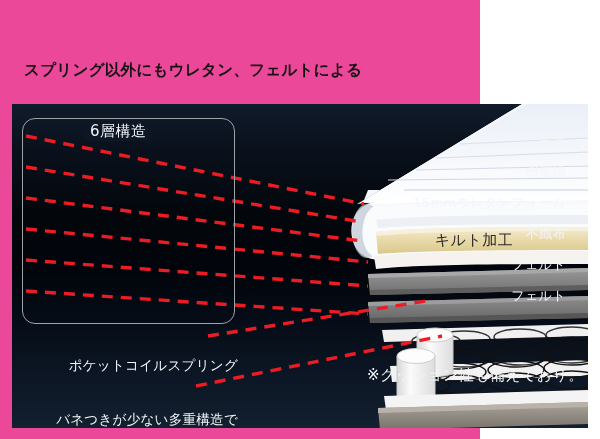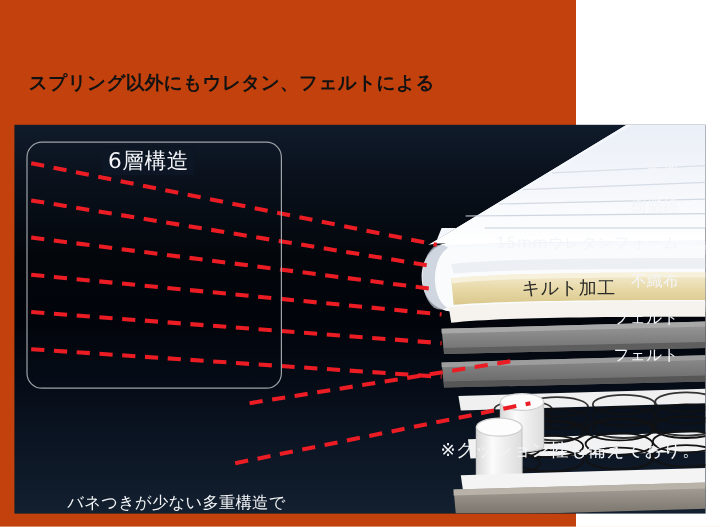--- a/index.html
+++ b/index.html
@@ -1,40 +1,40 @@
 <!DOCTYPE html>
 <html><head>
 <meta charset="utf-8">
 <style>
   html,body{margin:0;padding:0;background:#ffffff;}
   body{width:600px;height:439px;overflow:hidden;
        font-family:"Liberation Sans","DejaVu Sans",sans-serif;}
 
-  #page{position:relative;width:480px;height:439px;background:#c2410c;}
+  #page{position:relative;width:480px;height:439px;background:#ec4899;}
 
   
   .intro{position:absolute;left:24px;top:6px;width:560px;
          color:#121212;font-family:"Liberation Serif","DejaVu Serif",serif;
          font-weight:700;font-size:15.5px;line-height:25.5px;
          letter-spacing:.3px;white-space:pre;}
 
   
   .panel{position:absolute;left:12px;top:104px;width:576px;height:324px;
          overflow:hidden;
          background:linear-gradient(180deg,
             #101b2b 0%, #0a111c 14%, #03070c 34%,
             #01040a 50%, #060d18 68%, #0d1726 86%, #13202f 100%);}
 
   
   .labelbox{position:absolute;left:10px;top:14px;width:211px;height:204px;
             border:1.6px solid #9ea3a8;border-radius:13px;
             background:transparent;}
   .boxtitle{position:absolute;left:62px;top:3px;
             padding:0 5px;background:#0c1624;
-            color:#f2f4f7;font-size:18px;letter-spacing:.5px;
+            color:#f2f4f7;font-size:15px;letter-spacing:.5px;
             font-family:"DejaVu Sans",sans-serif;}
 
   .layer-label{position:absolute;right:22px;color:#f3f5f8;
                font-size:13px;letter-spacing:.4px;white-space:nowrap;
                font-family:"DejaVu Sans",sans-serif;text-align:right;}
 
   
   .springblk{position:absolute;left:0;width:226px;text-align:right;
              color:#f2f4f7;font-size:13.6px;line-height:17.5px;
              letter-spacing:.2px;white-space:pre;
@@ -221,20 +221,21 @@
     </div>
 
     <div class="layer-label" style="top:28px">表地</div>
     <div class="layer-label" style="top:59px">樹脂綿</div>
     <div class="layer-label" style="top:90px">15mmウレタンフォーム</div>
     <div class="layer-label" style="top:121px">不織布</div>
     <div class="layer-label" style="top:152px">フェルト</div>
     <div class="layer-label" style="top:183px">フェルト</div>
 
     <div class="springblk" style="top:218px">
+      <div>ポケットコイルスプリング</div>
       
     </div>
 
     <div class="springblk" style="top:272px">
       <div>バネつきが少ない多重構造で</div>
       
     </div>
 
     <div class="rightcap">※クッション性も備えており。</div>
 

